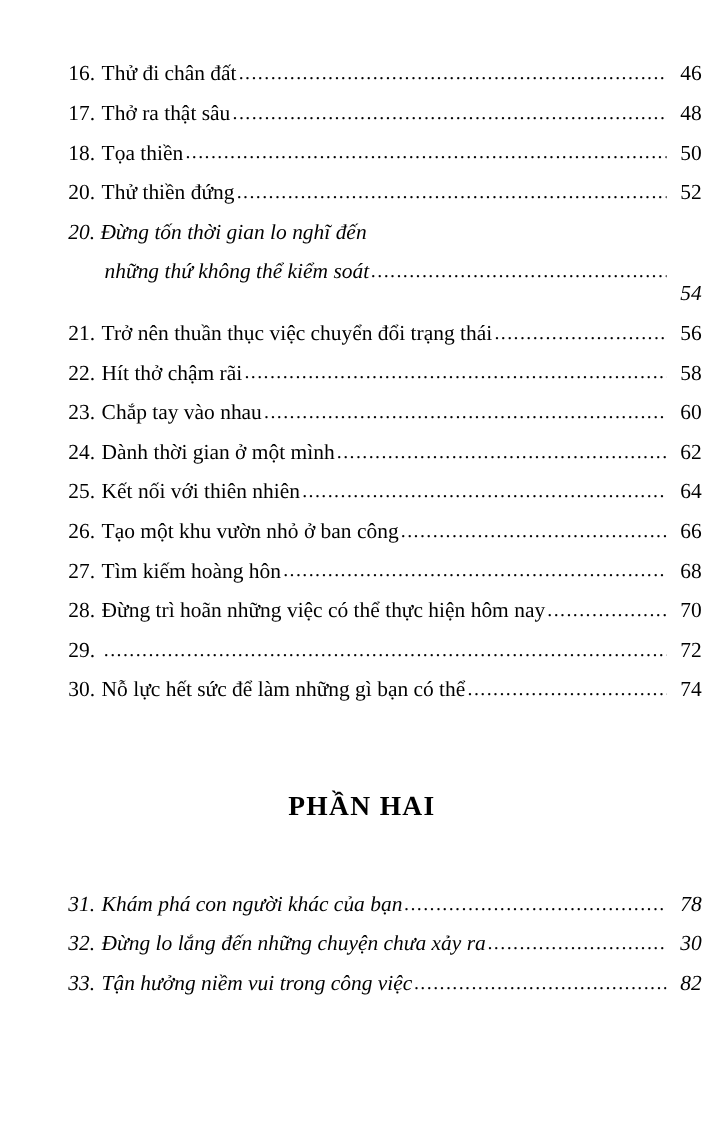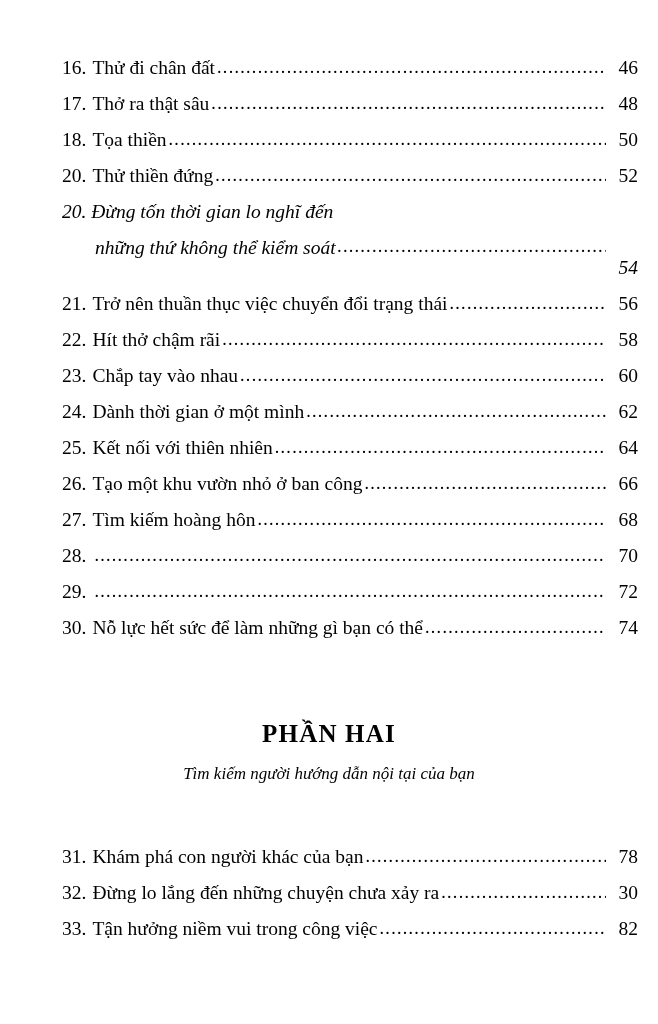--- a/index.html
+++ b/index.html
@@ -116,22 +116,23 @@
   }
   .part-tagline {
     font-size: 17px;
     font-style: italic;
     margin: 0;
   }
 
   .toc-lower {
     position: absolute;
     left: 62px;
-    top: 847px;
+    top: 813px;
     width: 576px;
+    font-style: italic;
   }
 </style>
 </head>
 <body>
 
 <div class="page">
 
   <div class="toc" id="toc-upper">
       <div class="toc-entry">
         <span class="num">16.</span>
@@ -202,39 +203,39 @@
         <span class="page-no">66</span>
       </div>
       <div class="toc-entry">
         <span class="num">27.</span>
         <span class="title">Tìm kiếm hoàng hôn</span>
         <span class="dots">........................................................................................................................................................</span>
         <span class="page-no">68</span>
       </div>
       <div class="toc-entry">
         <span class="num">28.</span>
+        <span class="title">Đừng trì hoãn những việc có thể thực hiện hôm nay</span>
         <span class="dots">........................................................................................................................................................</span>
         <span class="page-no">70</span>
       </div>
       <div class="toc-entry">
         <span class="num">29.</span>
         <span class="dots">........................................................................................................................................................</span>
         <span class="page-no">72</span>
       </div>
       <div class="toc-entry">
         <span class="num">30.</span>
         <span class="title">Nỗ lực hết sức để làm những gì bạn có thể</span>
         <span class="dots">........................................................................................................................................................</span>
         <span class="page-no">74</span>
       </div>
     </div>
 
   <div class="part-block">
     <div class="part-title">PHẦN HAI</div>
-    <div class="part-tagline">Tìm kiếm người hướng dẫn nội tại của bạn</div>
   </div>
 
   <div class="toc-lower" id="toc-lower">
       <div class="toc-entry">
         <span class="num">31.</span>
         <span class="title">Khám phá con người khác của bạn</span>
         <span class="dots">........................................................................................................................................................</span>
         <span class="page-no">78</span>
       </div>
       <div class="toc-entry">

